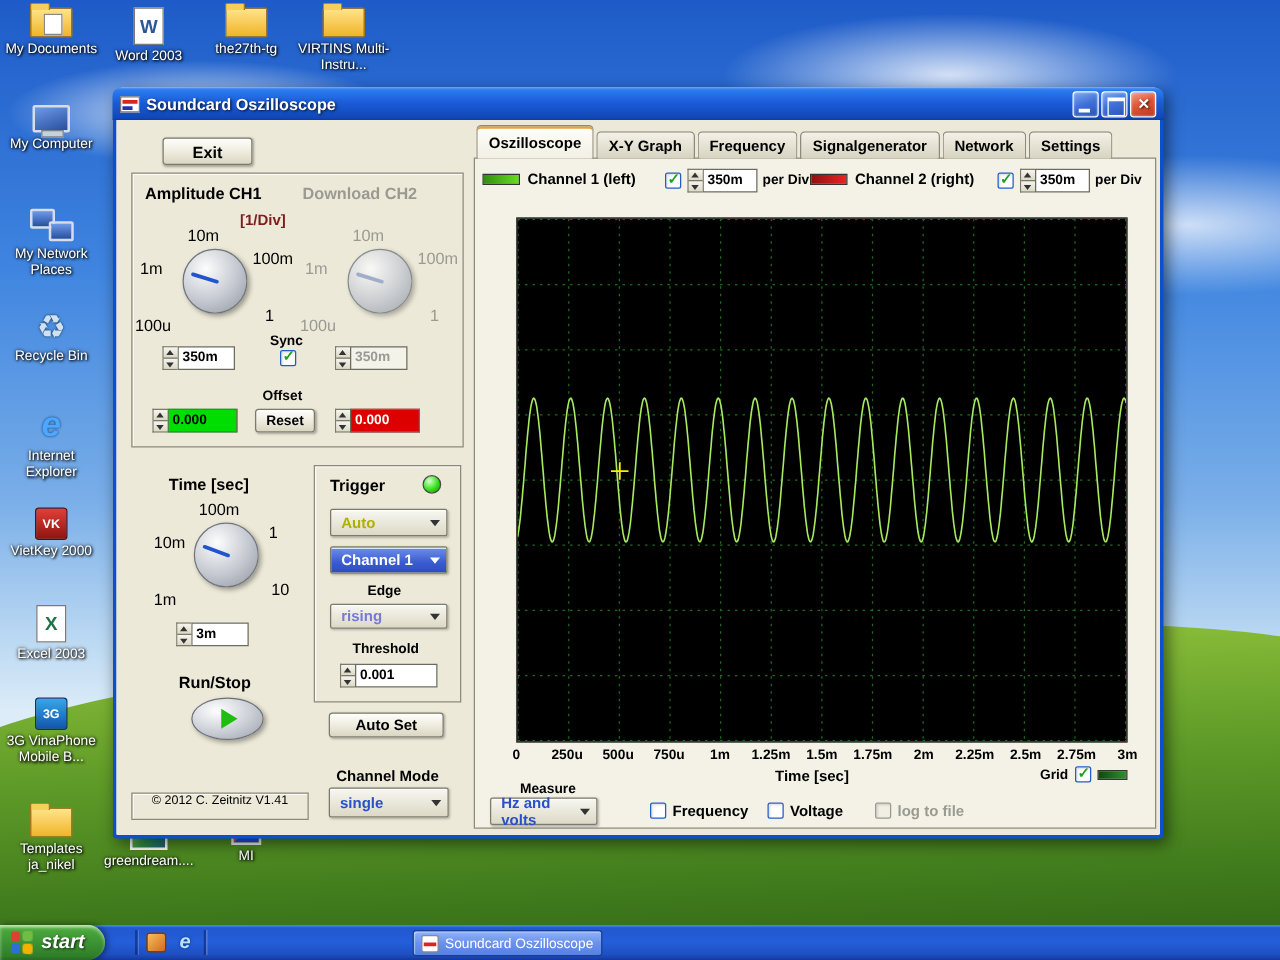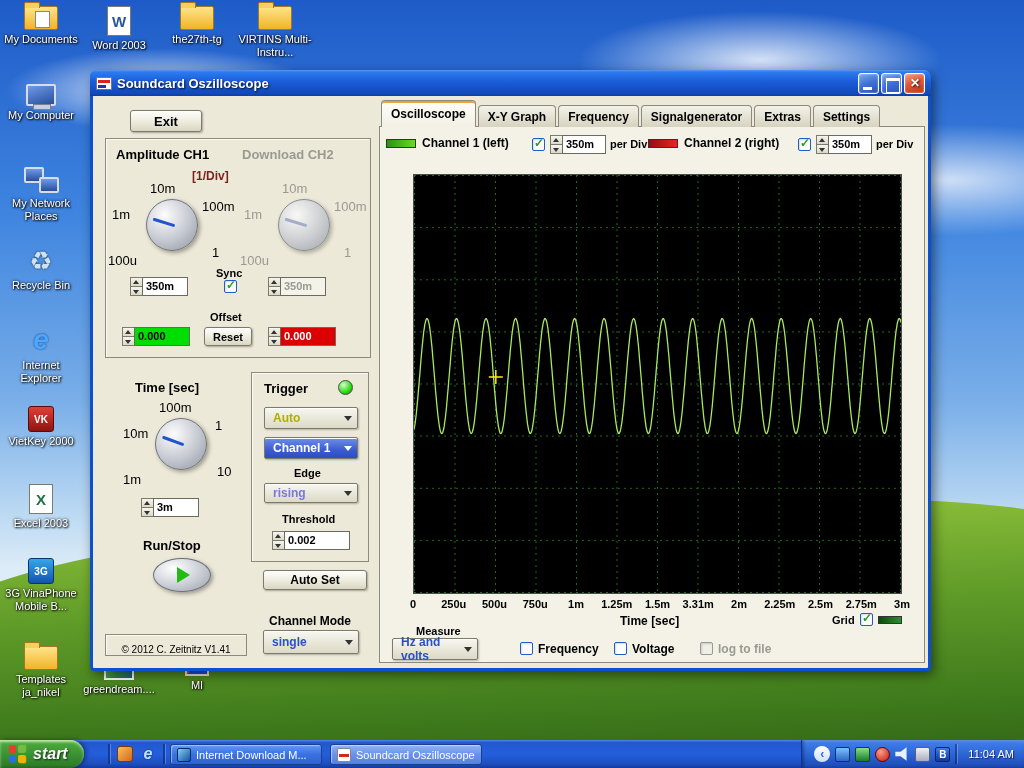--- a/index.html
+++ b/index.html
@@ -320,39 +320,39 @@
     <span class="lbl b" style="left:42px;top:94px">Edge</span>
     <div class="dd" style="left:12px;top:110px;width:94px;height:20px">
       <span class="c-violet">rising</span>
     </div>
     <span class="lbl b" style="left:30px;top:140px">Threshold</span>
     <div class="spin" style="left:20px;top:158px;width:78px">
       <span class="spin-ud">
           <i class="u"></i>
           <i class="d"></i>
         </span>
-      <span class="spin-box">0.002</span>
-    </div>
-  </div>
-  <div class="btn" style="left:170px;top:500px;width:104px;height:20px">Auto Set</div>
-
-  <div class="group" style="left:12px;top:564px;width:142px;height:22px;display:flex;align-items:flex-end;justify-content:center">
+      <span class="spin-box">0.001</span>
+    </div>
+  </div>
+  <div class="btn" style="left:170px;top:500px;width:92px;height:20px">Auto Set</div>
+
+  <div class="group" style="left:12px;top:564px;width:142px;height:22px;display:flex;align-items:flex-start;justify-content:center">
     <span style="font-size:10px">© 2012  C. Zeitnitz V1.41</span>
   </div>
   <span class="lbl b" style="left:176px;top:544px;font-size:12px">Channel Mode</span>
   <div class="dd" style="left:170px;top:560px;width:96px;height:24px">
     <span class="c-blue">single</span>
   </div>
 
   <div class="tabs">
-    <div class="tab selected">Oscilloscope</div>
+    <div class="tab selected">Oszilloscope</div>
     <div class="tab">X-Y Graph</div>
     <div class="tab">Frequency</div>
     <div class="tab">Signalgenerator</div>
-    <div class="tab">Extras</div>
+    <div class="tab">Network</div>
     <div class="tab">Settings</div>
   </div>
 
   <div class="tab-panel">
 
     <span class="swatch" style="left:6px;top:12px;background:linear-gradient(90deg,#2f8f10,#66dd22)"></span>
     <span class="lbl b" style="left:42px;top:9px;font-size:12px">Channel 1 (left)</span>
     <span class="cb checked" style="left:152px;top:11px"></span>
     <div class="spin" style="left:170px;top:8px;width:56px">
       <span class="spin-ud">
@@ -403,21 +403,21 @@
         </svg></div>
 
     <div class="xlabels">
       <span style="left:0%">0</span>
       <span style="left:8.33%">250u</span>
       <span style="left:16.67%">500u</span>
       <span style="left:25%">750u</span>
       <span style="left:33.33%">1m</span>
       <span style="left:41.67%">1.25m</span>
       <span style="left:50%">1.5m</span>
-      <span style="left:58.33%">3.31m</span>
+      <span style="left:58.33%">1.75m</span>
       <span style="left:66.67%">2m</span>
       <span style="left:75%">2.25m</span>
       <span style="left:83.33%">2.5m</span>
       <span style="left:91.67%">2.75m</span>
       <span style="left:100%">3m</span>
     </div>
     <span class="lbl b" style="left:240px;top:487px;font-size:12px">Time [sec]</span>
     <span class="lbl b" style="left:452px;top:487px">Grid</span>
     <span class="cb checked" style="left:480px;top:486px"></span>
     <span class="swatch" style="left:498px;top:489px;width:24px;height:8px;background:linear-gradient(90deg,#0c4a0c,#2f8f2f)"></span>
@@ -444,32 +444,17 @@
         <i class="y"></i>
       </span>
     <span>start</span>
   </div>
   <div class="ql">
     <span class="sep"></span>
     <span class="qico media"></span>
     <span class="qico ie">e</span>
     <span class="sep"></span>
   </div>
-  <div class="task-btn" style="left:170px">
-    <span class="task-ico idm"></span>
-    <span>Internet Download M...</span>
-  </div>
   <div class="task-btn active" style="left:330px">
     <span class="task-ico osc"></span>
     <span>Soundcard Oszilloscope</span>
   </div>
-  <div class="tray">
-    <span class="chev"></span>
-    <span class="ti ti-net"></span>
-    <span class="ti ti-green"></span>
-    <span class="ti ti-red"></span>
-    <span class="ti ti-vol"></span>
-    <span class="ti ti-kb"></span>
-    <span class="ti ti-bt"></span>
-    <span class="sep"></span>
-    <span class="clock">11:04 AM</span>
-  </div>
 </div>
 
 </body></html>

